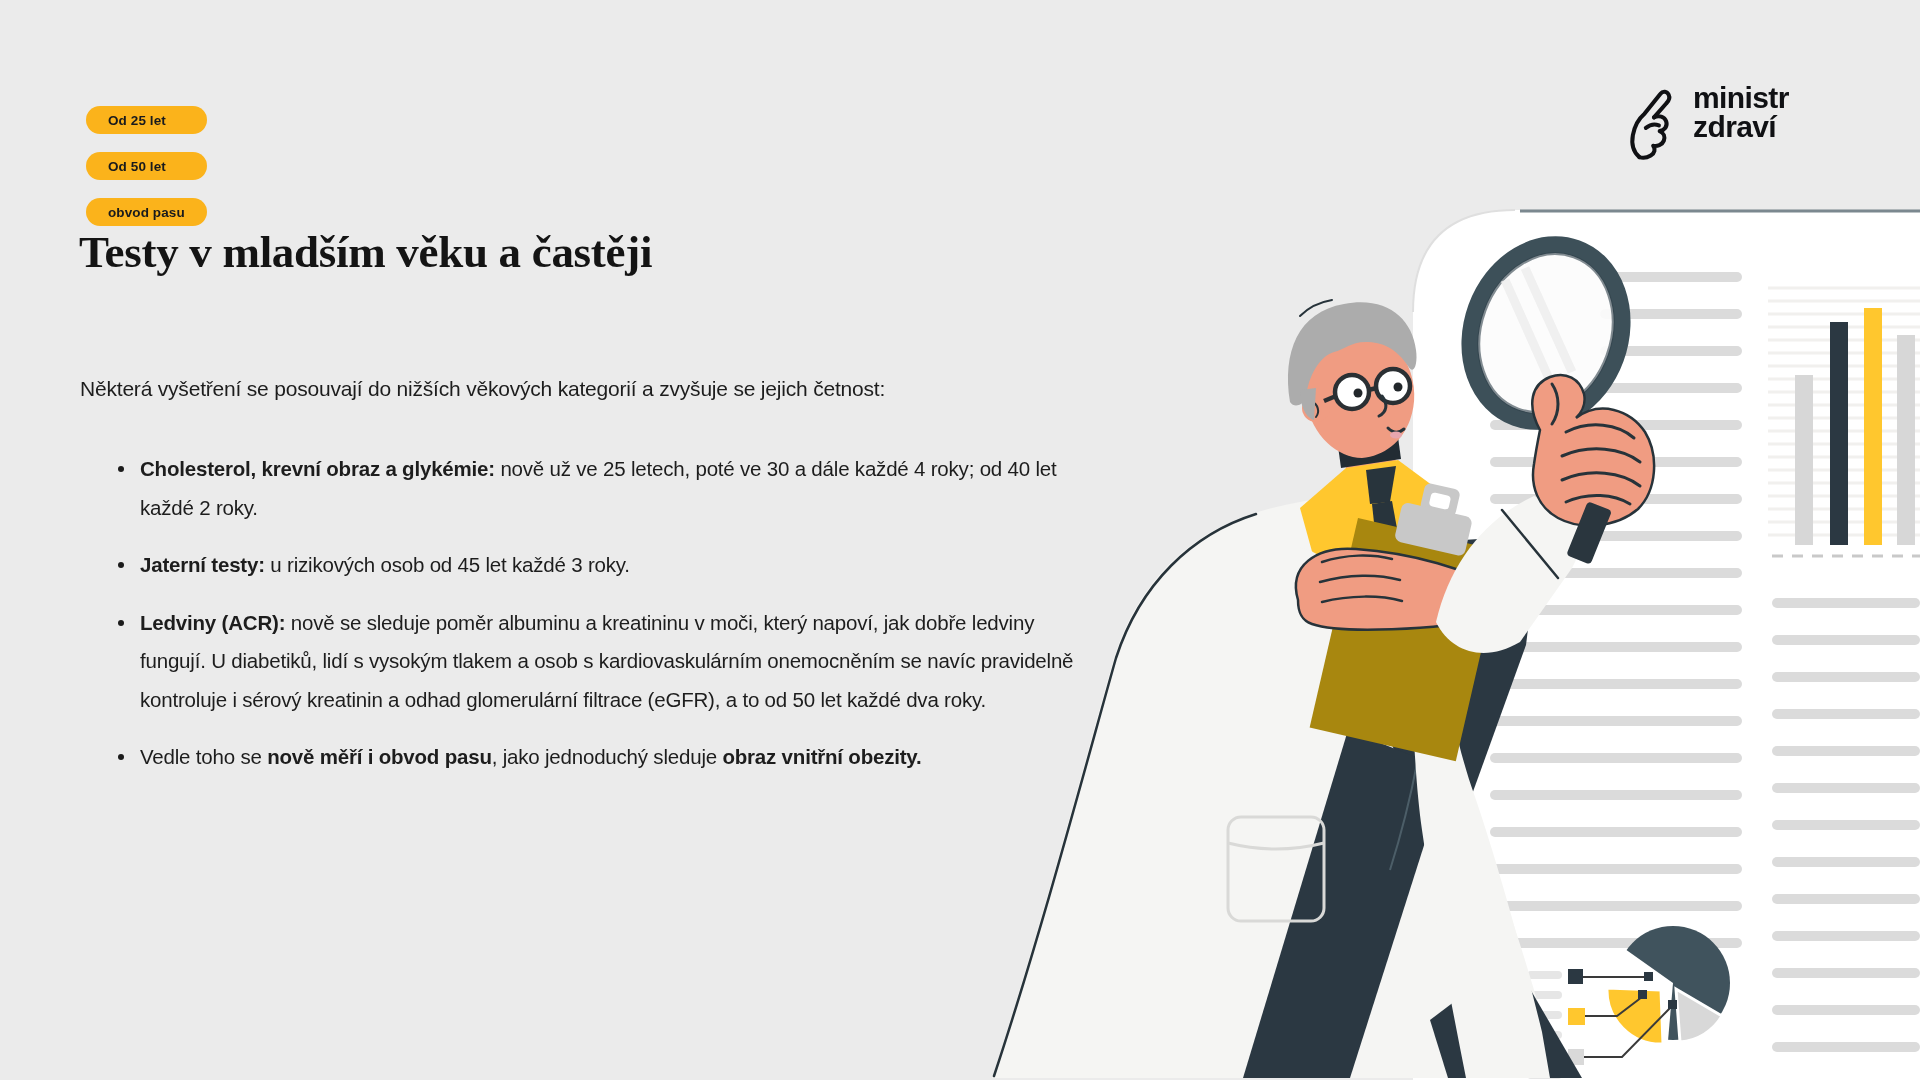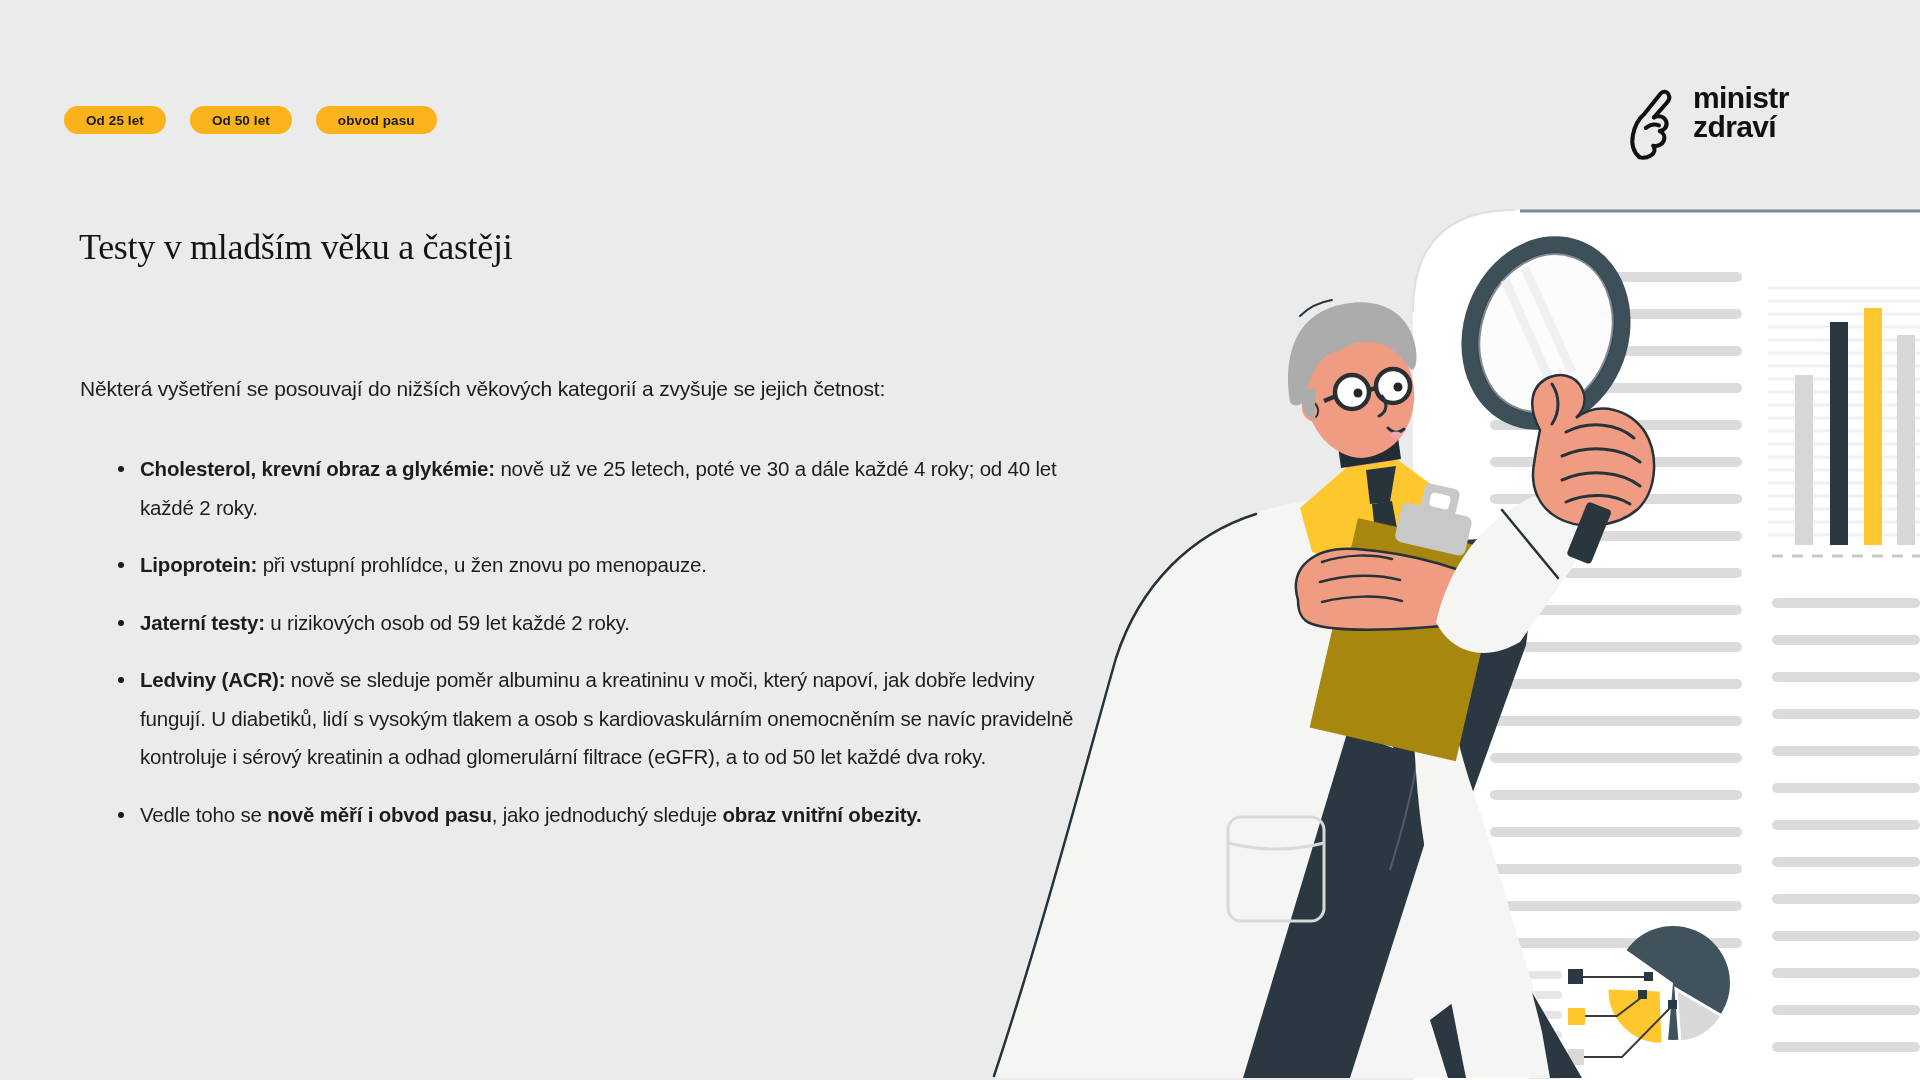--- a/index.html
+++ b/index.html
@@ -2,34 +2,34 @@
 <html style="--background: #EBEBEB; --ink: #1B1B1B; --accent-yellow: #FBB31B; --illustration-yellow: #FFC72E; --paper: #FFFFFF; --line-gray: #DBDBDB; --bar-gray: #D7D7D7; --slate: #2B3842; --slate-mid: #40535D; --skin: #F09C82; --hair-gray: #ACACAC; --clipboard-gold: #A8870F;"><head>
 <meta charset="utf-8">
 <style>
   html,body{margin:0;padding:0;}
   body{
     width:1920px;height:1080px;position:relative;overflow:hidden;
     background:var(--background,#EBEBEB);
     font-family:"Liberation Sans",sans-serif;color:var(--ink,#1B1B1B);
   }
   
-  .badges{position:absolute;left:64px;top:106px;display:flex;gap:24px;}
+  .badges{position:absolute;left:86px;top:106px;display:flex;gap:18px;flex-direction:column;}
   .badge{
     background:var(--accent-yellow,#FBB31B);border-radius:15px;height:28px;
     display:flex;align-items:center;padding:0 22px;
     font-size:13.5px;font-weight:700;color:#181a1d;letter-spacing:.1px;white-space:nowrap;
   }
   
   .logo{position:absolute;left:1628px;top:84px;display:flex;align-items:flex-start;gap:13px;}
   .logo .mark{width:52px;height:78px;}
   .logo .word{font-weight:700;font-size:30px;line-height:.95;letter-spacing:-.6px;color:#101114;}
   
   .headline{
     position:absolute;left:79px;top:226px;margin:0;
-    font-family:"Liberation Serif",serif;font-weight:400;font-size:36px;
+    font-family:"Liberation Serif",serif;font-weight:700;font-size:45px;
     letter-spacing:-.3px;color:#141414;
   }
   .intro{position:absolute;left:80px;top:356px;width:1100px;font-size:21px;letter-spacing:-.2px;color:#1d1d1d;}
   ul.tests{
     position:absolute;left:102px;top:431px;width:982px;margin:0;padding:0;list-style:none;
     font-size:20.5px;line-height:38.5px;letter-spacing:-.2px;color:#1d1d1d;
   }
   ul.tests li{position:relative;padding-left:38px;margin-top:19px;}
   ul.tests li::before{
     content:"";position:absolute;left:16px;top:16px;width:6px;height:6px;border-radius:50%;background:#1b1b1b;
@@ -71,22 +71,21 @@
     <div>zdraví</div>
   </div>
 </div>
 
 <h1 class="headline">Testy v mladším věku a častěji</h1>
 
 <p class="intro">Některá vyšetření se posouvají do nižších věkových kategorií a zvyšuje se jejich četnost:</p>
 
 <ul class="tests">
     <li><b>Cholesterol, krevní obraz a glykémie:</b><span> nově už ve 25 letech, poté ve 30 a dále každé 4 roky; od 40 let každé 2 roky.</span></li>
-    <li><b>Lipoprotein:</b><span> při vstupní prohlídce, u žen znovu po menopauze.</span></li>
-    <li><b>Jaterní testy:</b><span> u rizikových osob od 59 let každé 2 roky.</span></li>
+    <li><b>Jaterní testy:</b><span> u rizikových osob od 45 let každé 3 roky.</span></li>
     <li><b>Ledviny (ACR):</b><span> nově se sleduje poměr albuminu a kreatininu v moči, který napoví, jak dobře ledviny fungují. U diabetiků, lidí s vysokým tlakem a osob s kardiovaskulárním onemocněním se navíc pravidelně kontroluje i sérový kreatinin a odhad glomerulární filtrace (eGFR), a to od 50 let každé dva roky.</span></li>
     <li><span>Vedle toho se </span><b>nově měří i obvod pasu</b><span>, jako jednoduchý sleduje </span><b>obraz vnitřní obezity.</b></li>
   </ul>
 
 <svg class="illus" width="940" height="1080" viewBox="980 0 940 1080" aria-hidden="true">
 
   <g>
 
     <path class="c-paper" d="M1413,1080 L1413,312 Q1413,210 1515,210 L1920,210 L1920,1080 Z"></path>
     <path d="M1413,312 Q1413,210 1515,210" fill="none" stroke="#DFDFDF" stroke-width="2"></path>

